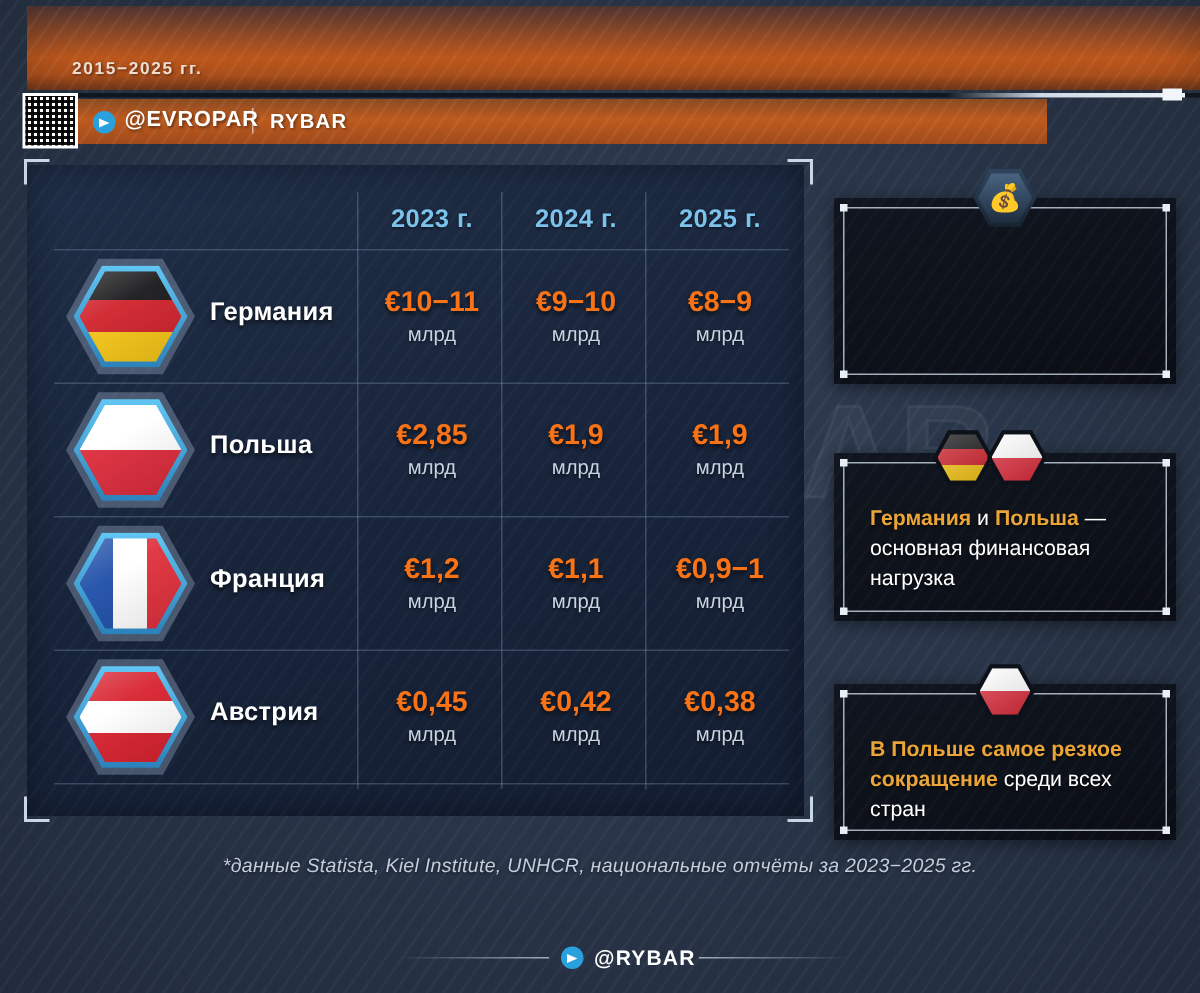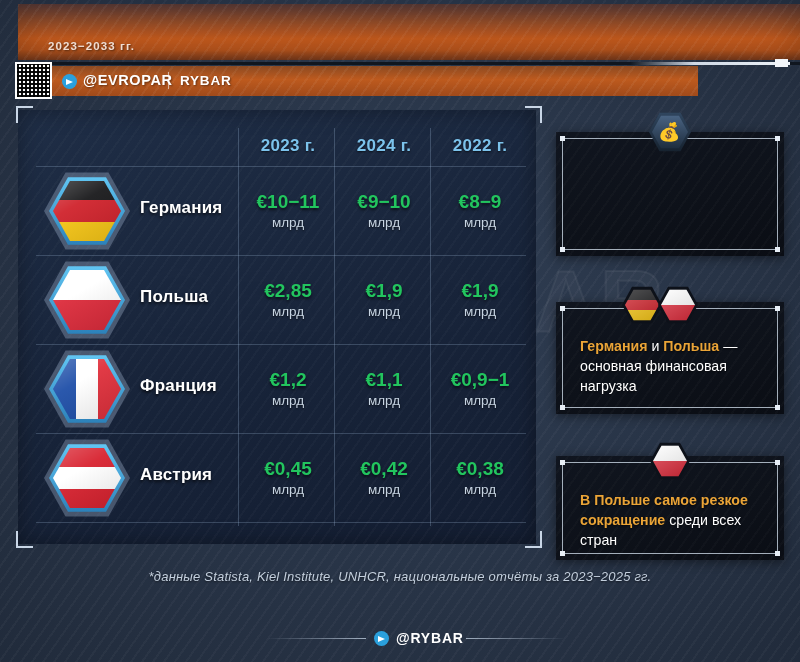--- a/index.html
+++ b/index.html
@@ -175,21 +175,21 @@
   .fl-at{background:linear-gradient(180deg,#d8222f 0 33.3%,#ffffff 33.3% 66.6%,#d8222f 66.6% 100%);position:absolute;inset:0;}
   .fl-fr{background:linear-gradient(90deg,#1f4fa8 0 33.3%,#ffffff 33.3% 66.6%,#e0303c 66.6% 100%);position:absolute;inset:0;}
 
   .cname{
     position:absolute;left:122px;top:32px;
     font-size:17px;font-weight:bold;color:#ffffff;letter-spacing:.2px;
     text-shadow:0 2px 3px rgba(0,0,0,.65);
   }
   .cell{position:absolute;top:26px;width:96px;text-align:center;}
   .cell .v{
-    display:block;font-size:19px;font-weight:bold;color:#22c55e;
+    display:block;font-size:19px;font-weight:bold;color:#f97316;
     text-shadow:0 2px 3px rgba(0,0,0,.6);line-height:1.05;
   }
   .cell .u{
     display:block;font-size:13.5px;color:#c7d4e2;margin-top:3px;
     text-shadow:0 1px 2px rgba(0,0,0,.6);
   }
 
   
   .card{position:absolute;z-index:5;}
   .card-box{
@@ -269,21 +269,21 @@
 </head>
 <body>
 
 <div class="bg-vign"></div>
 <div class="bg-texture"></div>
 
 <div class="watermark">@EVROPAR</div>
 
 <div class="header">
   <div class="header-band"></div>
-  <div class="h-sub">2023−2033 гг.</div>
+  <div class="h-sub">2015−2025 гг.</div>
 </div>
 <div class="h-rule"></div>
 <div class="h-rule-lit"></div>
 <div class="h-rule-nub"></div>
 
 <div class="brand"></div>
 <div class="qr">
     <div class="qr-inner"></div>
   </div>
 <div class="tg-badge"></div>
@@ -304,21 +304,21 @@
   <div class="vline" style="left:412px;"></div>
 
   <div class="hline" style="top:56px;"></div>
   <div class="hline" style="top:145px;"></div>
   <div class="hline" style="top:234px;"></div>
   <div class="hline" style="top:323px;"></div>
   <div class="hline" style="top:412px;"></div>
 
   <div class="yhead" style="left:222px;">2023 г.</div>
   <div class="yhead" style="left:318px;">2024 г.</div>
-  <div class="yhead" style="left:414px;">2022 г.</div>
+  <div class="yhead" style="left:414px;">2025 г.</div>
 
   <div class="row" style="top:56px;">
     <div class="flag-wrap">
       <div class="hex-outline"></div>
         <div class="hex-ring"></div>
       <div class="hex-flag">
           <div class="fl-de"></div>
           <div class="gloss"></div>
         </div>
     </div>

